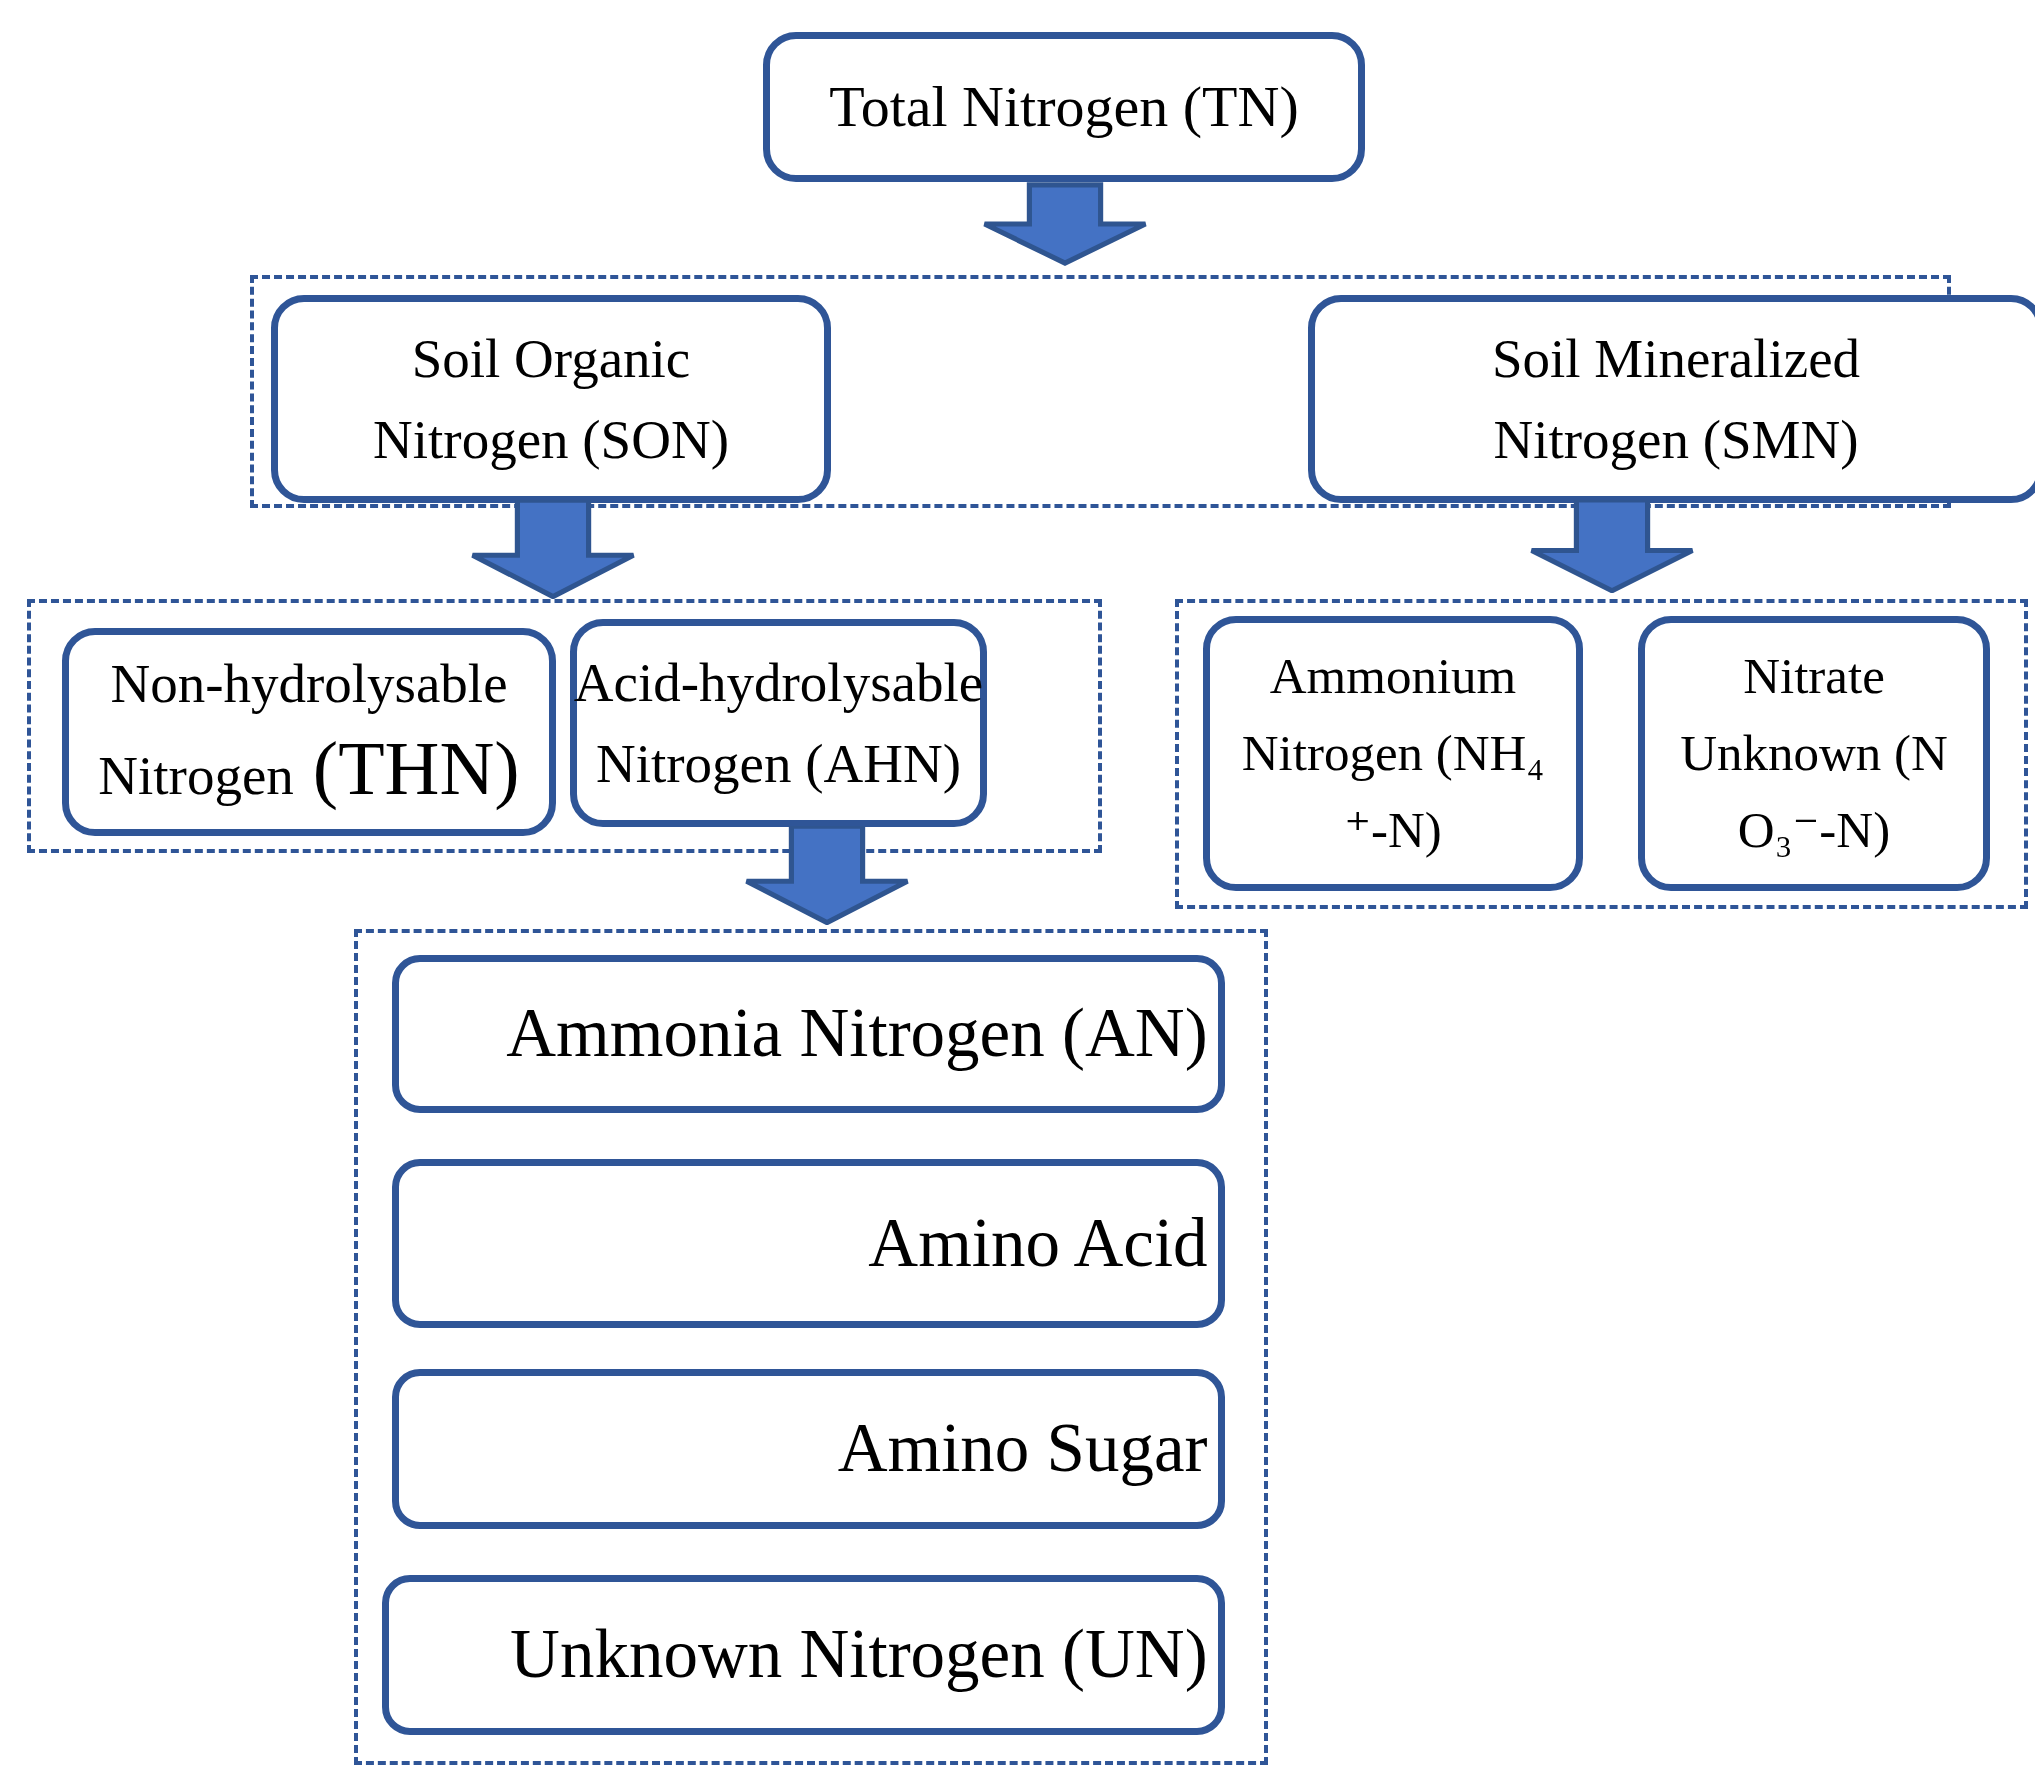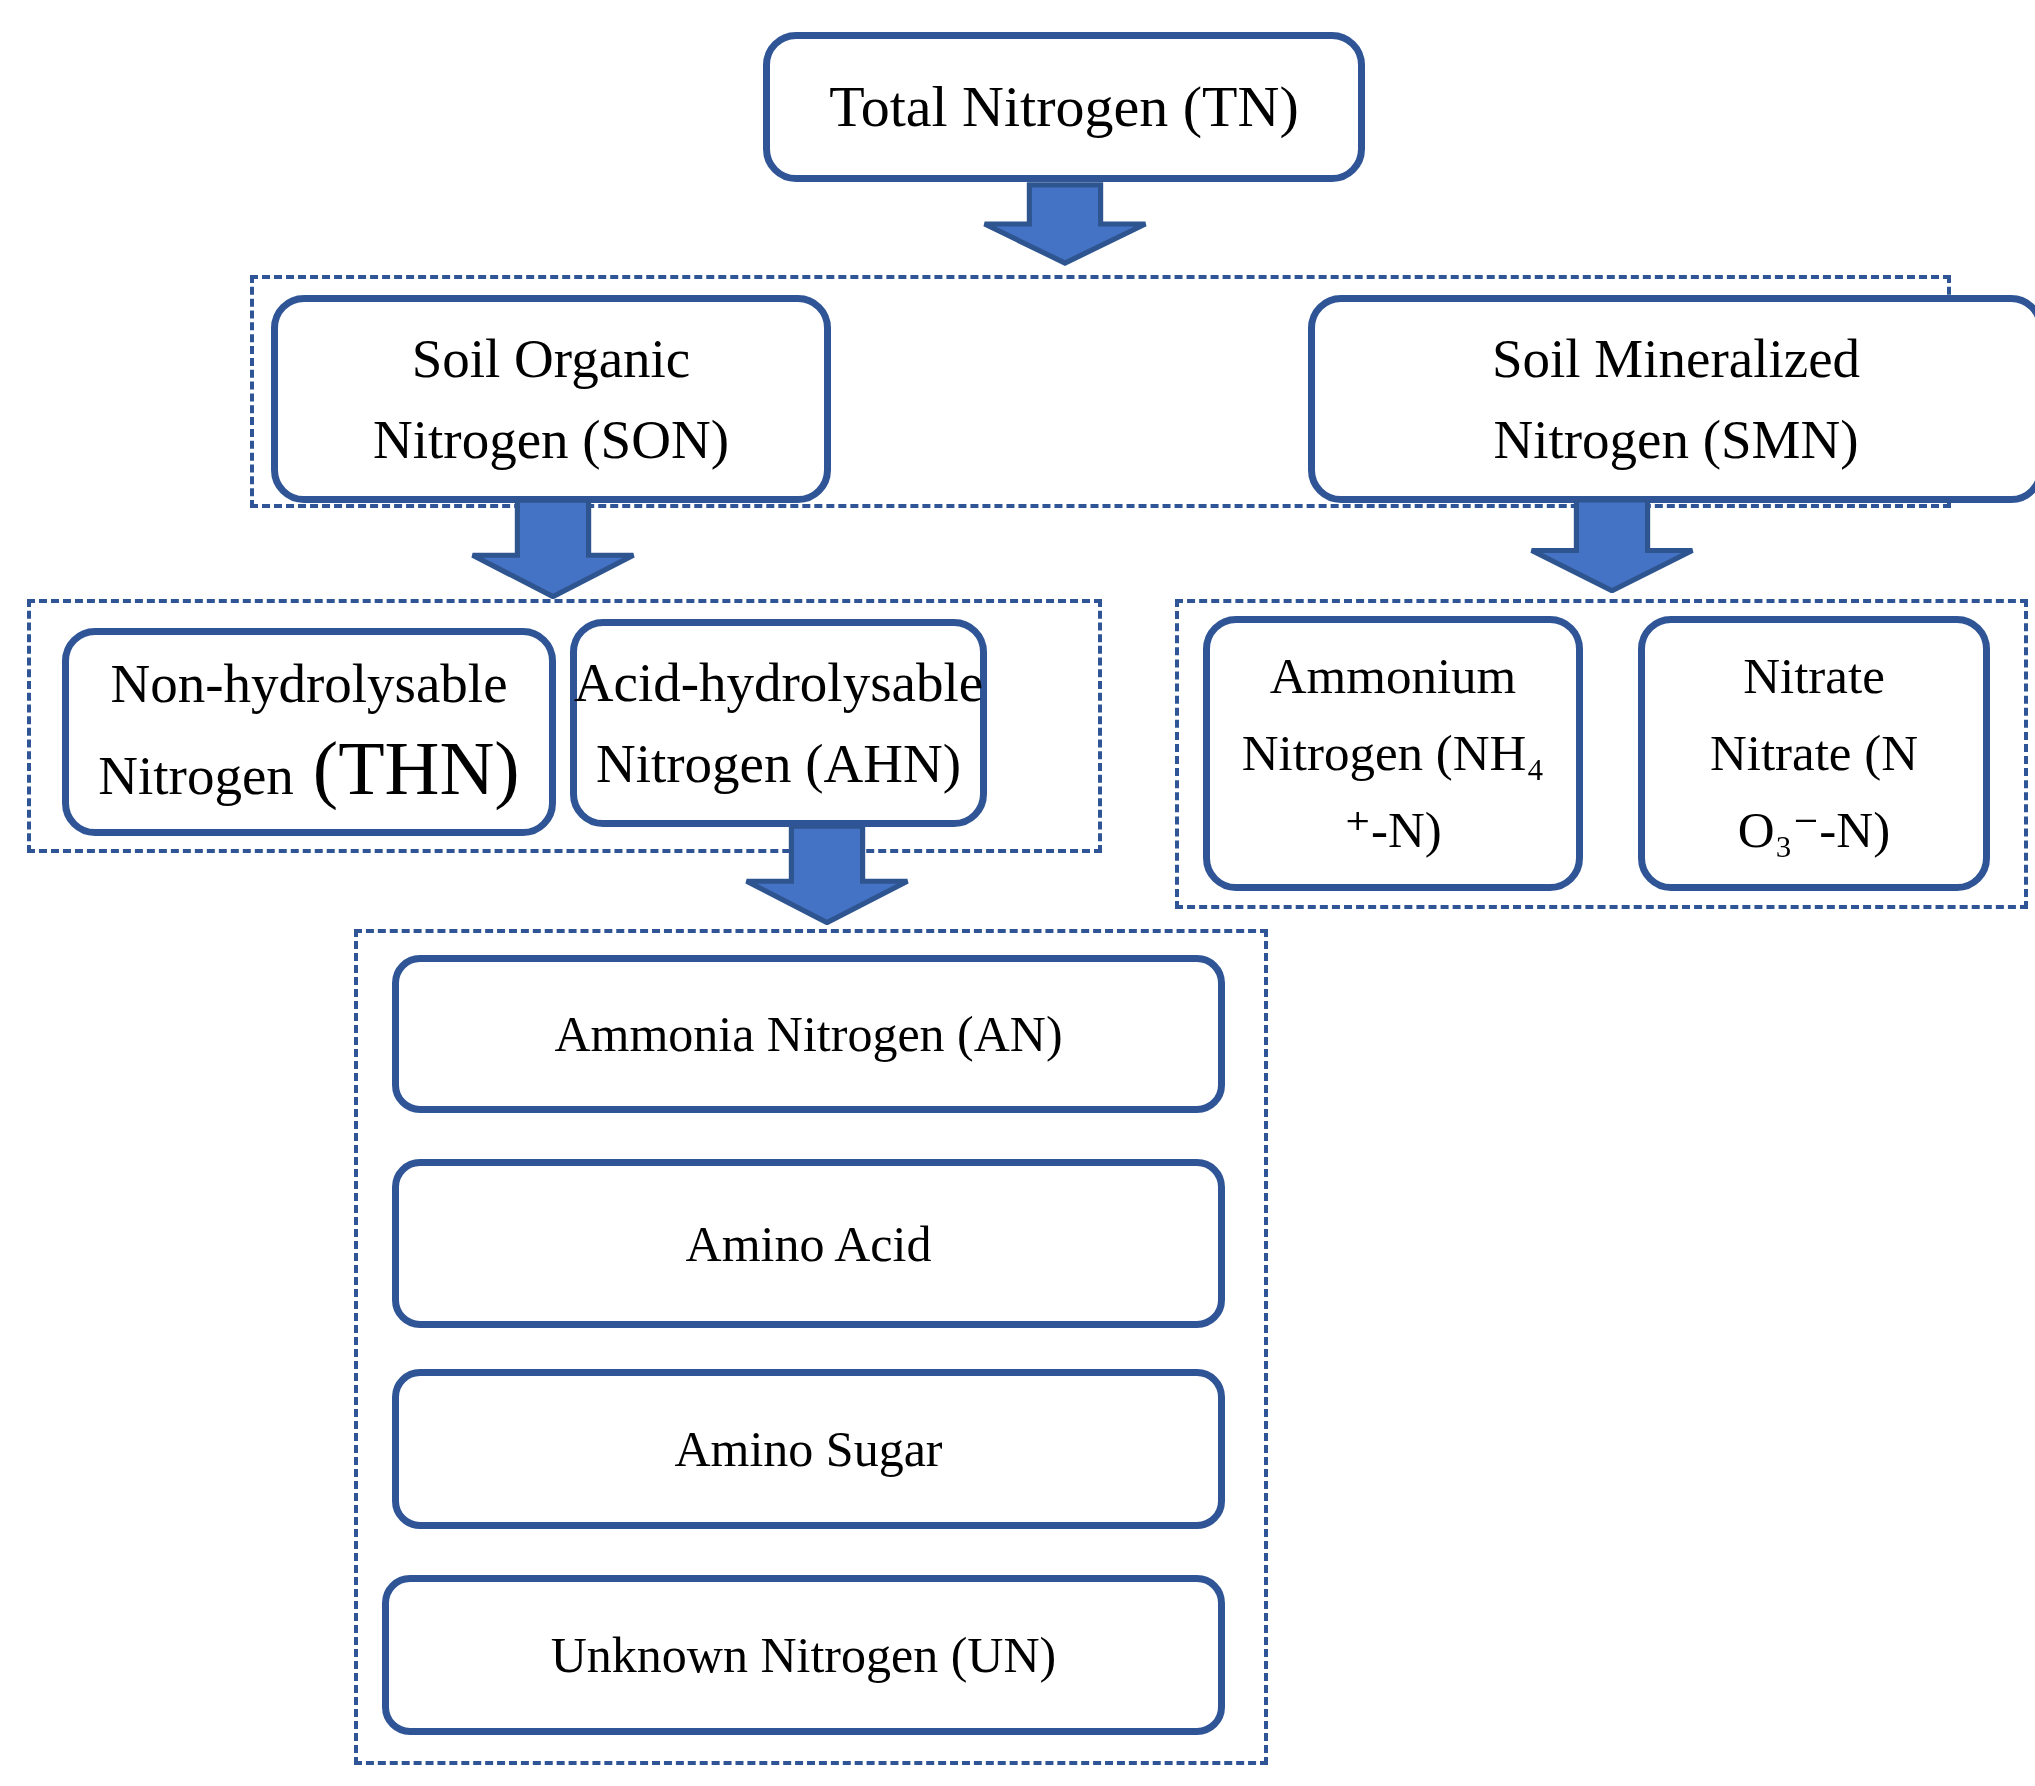--- a/index.html
+++ b/index.html
@@ -41,21 +41,21 @@
     z-index:1;
   }
   .arrow{
     position:absolute;
     z-index:3;
   }
   .fs-tn{font-size:58px;}
   .fs-l1{font-size:55px;}
   .fs-acr{font-size:76px;}
   .fs-min{font-size:51px;}
-  .fs-bot{font-size:50px;}
+  .fs-bot{font-size:69px;align-items:flex-end;}
 </style>
 </head>
 <body>
 
 <div class="canvas">
 
   <div class="dotted" style="left:250px;top:275px;width:1701px;height:233px;"></div>
   <div class="dotted" style="left:26.5px;top:599px;width:1075px;height:254px;"></div>
   <div class="dotted" style="left:1175px;top:599px;width:853px;height:310px;"></div>
   <div class="dotted" style="left:354px;top:929px;width:914px;height:836px;"></div>
@@ -103,21 +103,21 @@
   </svg>
 
   <div class="box fs-min" style="left:1203px;top:616px;width:380px;height:275px;">
     <div class="line">Ammonium</div>
     <div class="line">Nitrogen (NH₄</div>
     <div class="line">⁺-N) </div>
   </div>
 
   <div class="box fs-min" style="left:1638px;top:616px;width:352px;height:275px;">
     <div class="line">Nitrate</div>
-    <div class="line">Nitrate (N</div>
+    <div class="line">Unknown (N</div>
     <div class="line">O₃⁻-N) </div>
   </div>
 
   <div class="box fs-bot" style="left:392px;top:955px;width:833px;height:158px;border-radius:28px;">
     <div class="line">Ammonia Nitrogen (AN) </div>
   </div>
 
   <div class="box fs-bot" style="left:392px;top:1159px;width:833px;height:169px;border-radius:28px;">
     <div class="line">Amino Acid</div>
   </div>

